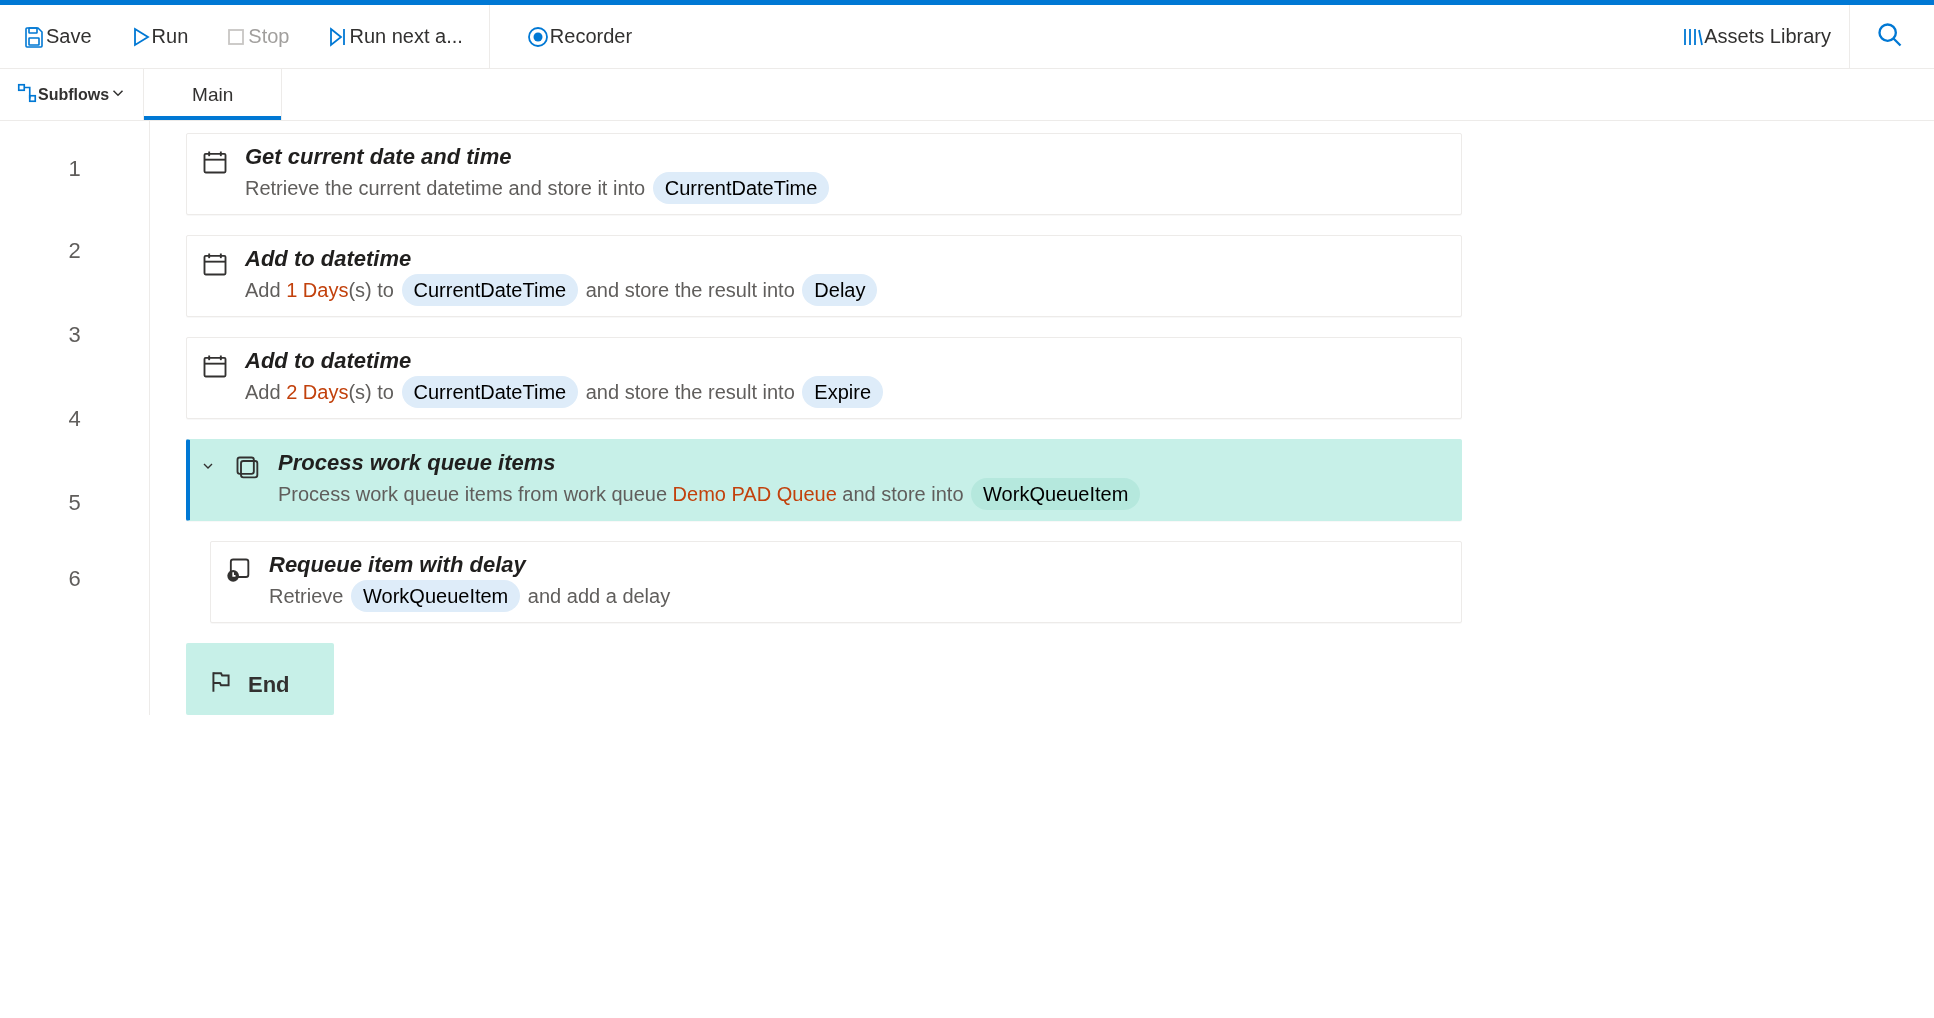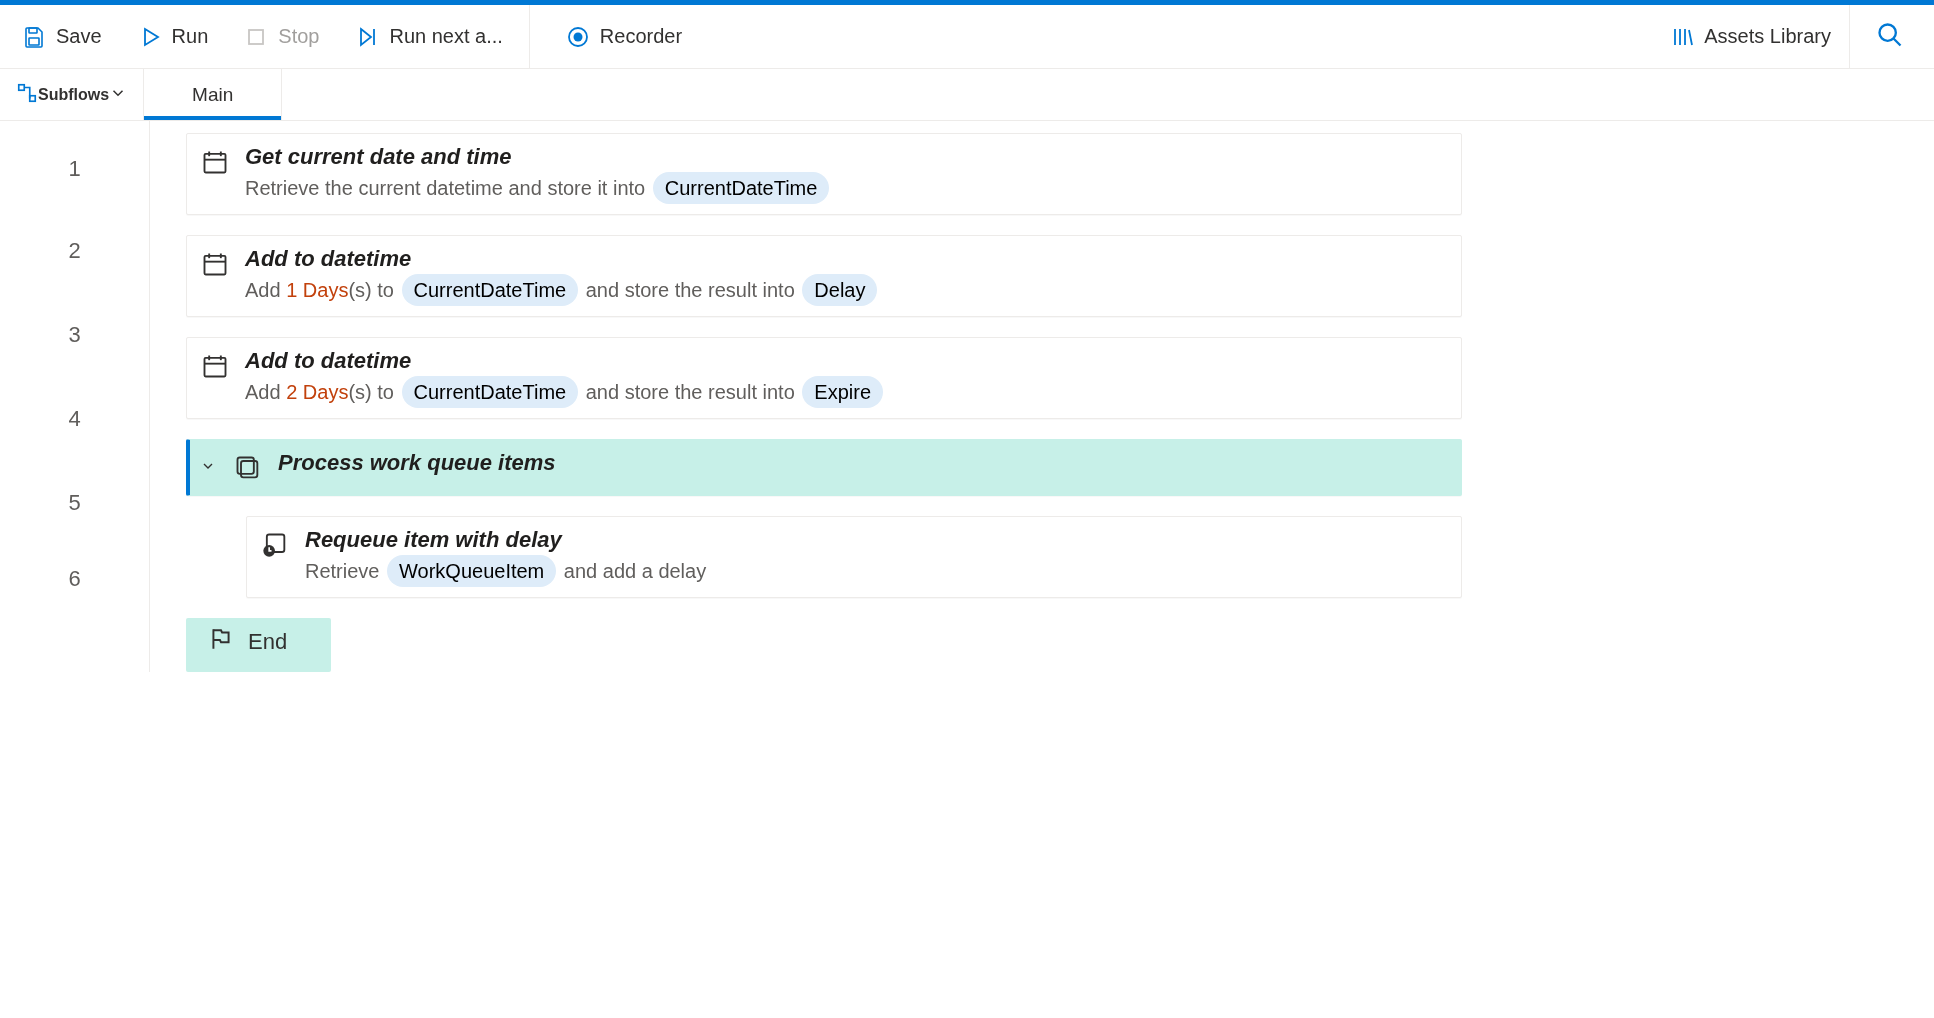--- a/index.html
+++ b/index.html
@@ -21,21 +21,20 @@
       display: flex;
       align-items: center;
       height: 100%;
     }
     .toolbar-group.main-actions { border-right: 1px solid #edebe9; padding-right: 8px; }
     .toolbar-group.recorder { padding-left: 18px; }
     .toolbar-group.right { margin-left: auto; }
     .toolbar-btn {
       display: flex;
       align-items: center;
-      gap: 10px;
       padding: 8px 18px;
       cursor: pointer;
       font-size: 20px;
       color: #323130;
       border: none;
       background: transparent;
       height: 100%;
     }
     .toolbar-btn.disabled { color: #a19f9d; cursor: default; }
     .toolbar-btn .icon { display: flex; align-items: center; justify-content: center; }
@@ -133,30 +132,30 @@
     .step.highlighted {
       background: #c7f0e8;
       border-color: #c7f0e8;
       border-left: 4px solid #0078d4;
       padding-left: 10px;
     }
     .step.highlighted .pill { background: #b5e8dd; }
     .step .expand-chev { display:flex; align-items:center; padding-top:8px; padding-right:2px;}
     .step .expand-chev svg { width:16px; height:16px; }
 
-    .step.nested { margin-left: 60px; }
+    .step.nested { margin-left: 24px; }
 
     .end-block {
       display: inline-flex;
       align-items: center;
       gap: 14px;
       background: #c7f0e8;
-      padding: 8px 44px 14px 22px;
+      padding: 26px 44px 14px 22px;
       font-size: 22px;
-      font-weight: 400;
+      font-weight: 700;
       border-radius: 2px;
       cursor:pointer;
     }
     .end-block svg { width: 26px; height: 26px; }
   </style>
 </head>
 <body>
 
 <div class="top-accent"></div>
 
@@ -339,20 +338,24 @@
           </svg>
       </div>
       <div class="step-icon">
         <svg viewBox="0 0 24 24" fill="none" stroke="#323130" stroke-width="1.6">
             <rect x="6" y="6" width="14" height="14" rx="2"></rect>
             <rect x="3" y="3" width="14" height="14" rx="2"></rect>
           </svg>
       </div>
       <div class="step-body">
         <div class="step-title">Process work queue items</div>
+        <div class="step-desc">
+          <span>Process work queue items from work queue </span><span class="inline-link">Demo PAD Queue</span><span> and store into </span>
+          <span class="pill">WorkQueueItem</span>
+        </div>
       </div>
     </div>
 
     
     <div class="step nested">
       <div class="step-icon">
         <svg viewBox="0 0 24 24" fill="none" stroke="#323130" stroke-width="1.6">
             <rect x="5" y="3" width="15" height="15" rx="2"></rect>
             <circle cx="7" cy="17" r="5" fill="#323130" stroke="none"></circle>
             <path d="M7 14v3h2" stroke="#fff" stroke-width="1.4"></path>

